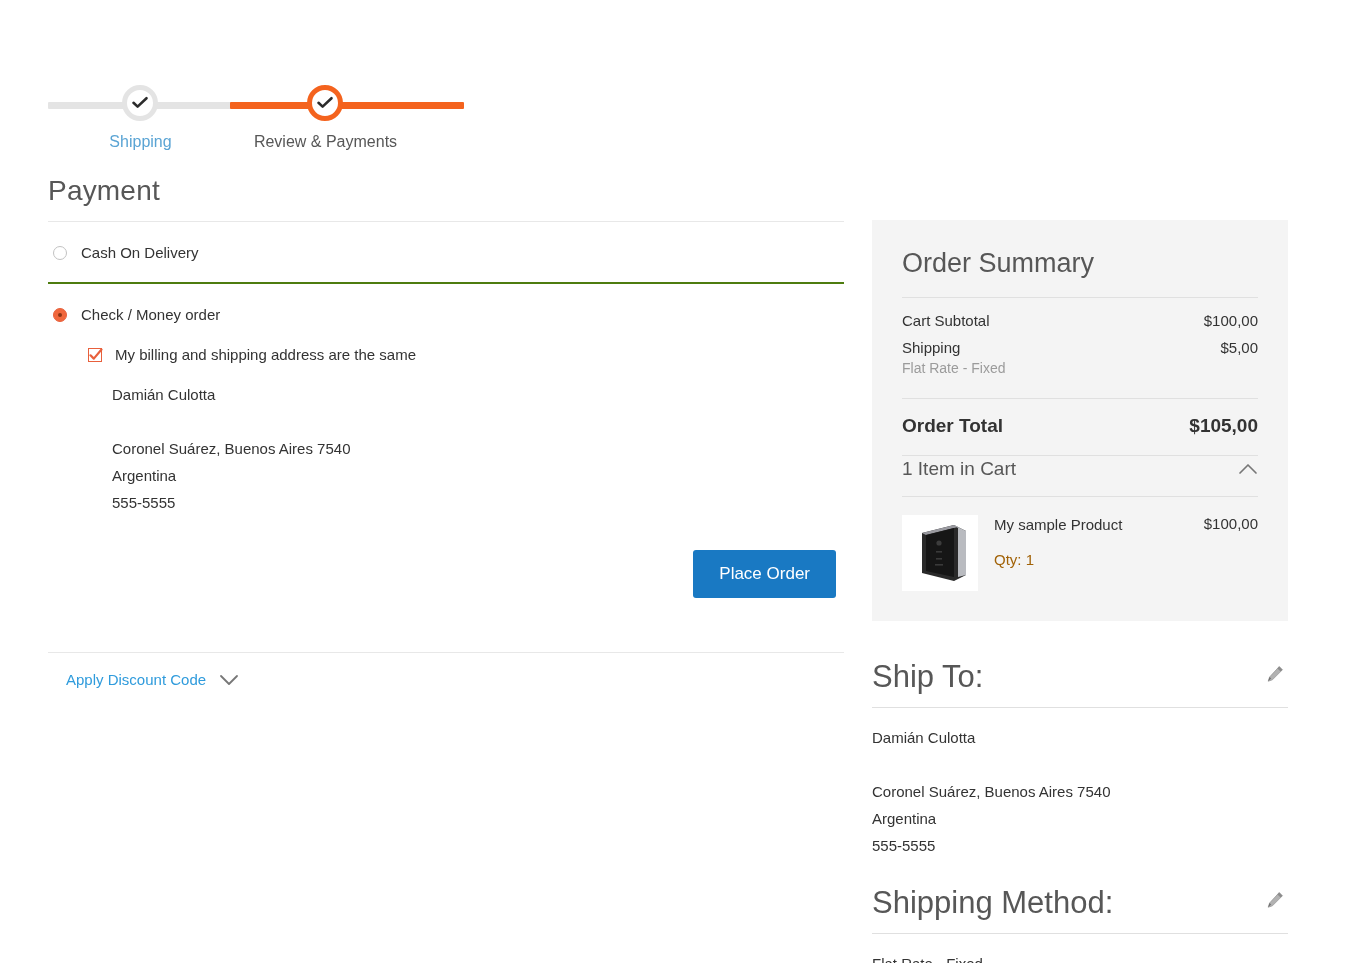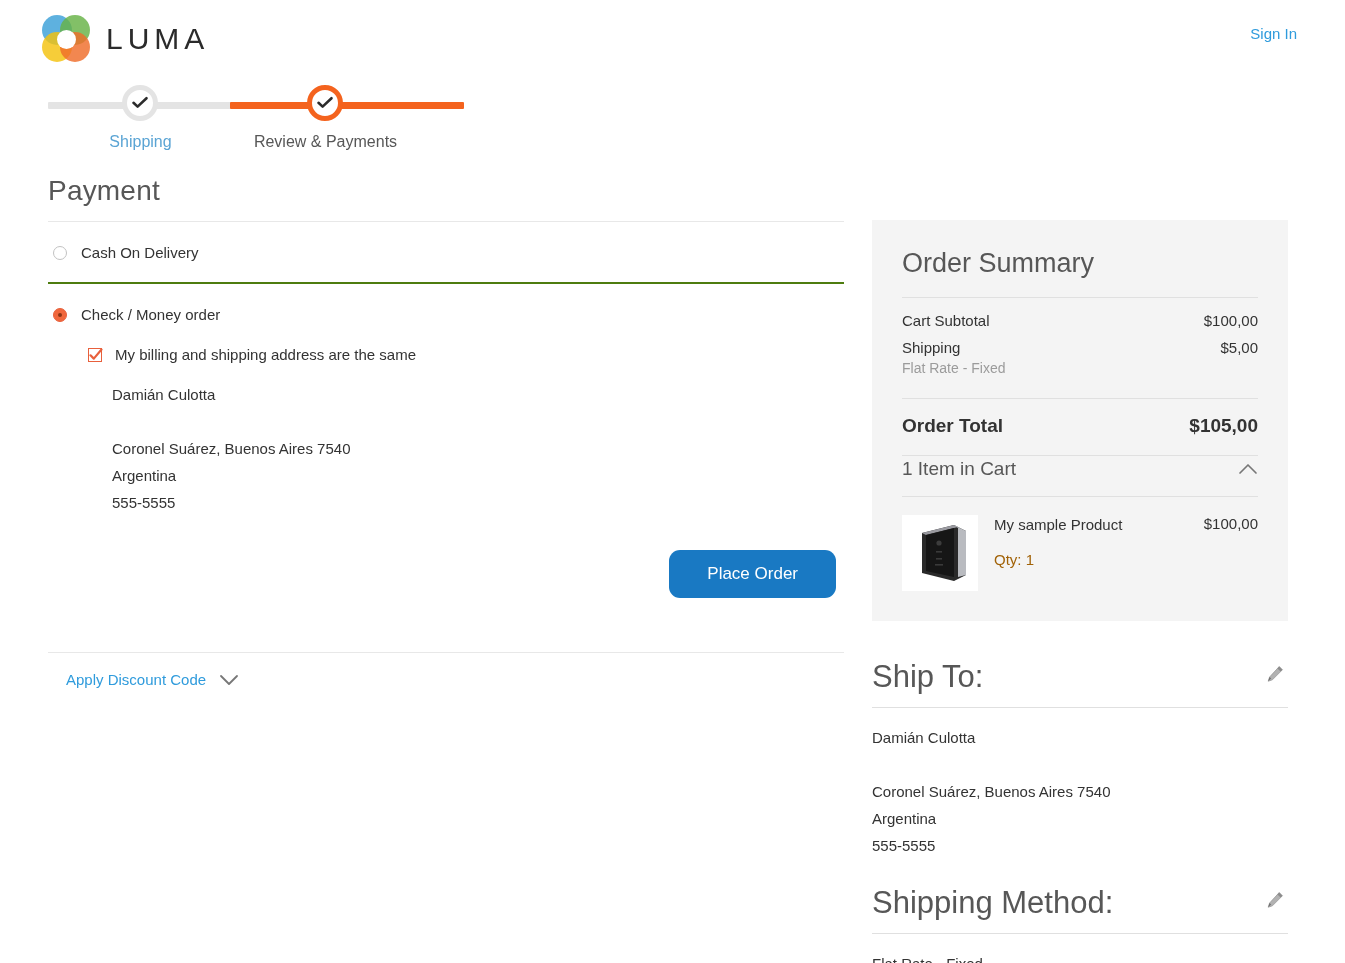--- a/index.html
+++ b/index.html
@@ -64,21 +64,21 @@
   .cb-row { display: flex; align-items: center; }
   .checkbox { width: 14px; height: 14px; border: 1px solid #e8603c; background: #ffffff;
     margin-right: 13px; flex: none; position: relative; cursor: pointer; }
   .checkbox svg { position: absolute; left: 0px; top: -2px; }
   .cb-label { font-size: 15px; color: #333333; cursor: pointer; }
   .addr { margin: 18px 0 0 24px; font-size: 15px; color: #333333; line-height: 27px; }
   .addr .blank { height: 27px; }
 
   .place-wrap { margin-top: 34px; display: flex; justify-content: flex-end; padding-right: 8px; }
   .place-order { background: #1979c3; color: #ffffff; border: none; font-size: 17px;
-    padding: 0 38px; height: 48px; line-height: 48px; border-radius: 11px; cursor: pointer;
+    padding: 0 26px; height: 48px; line-height: 48px; border-radius: 3px; cursor: pointer;
     font-family: "Liberation Sans", sans-serif; }
 
   .discount-block { margin-top: 34px; border-top: 1px solid #e8e8e8; padding-top: 18px; }
   .discount-toggle { display: inline-flex; align-items: center; gap: 13px; margin-left: 18px;
     color: #2f9bdc; font-size: 15px; cursor: pointer; }
   .chev { display: block; }
 
   
   .right { position: absolute; left: 872px; top: 220px; width: 416px; }
   .summary-box { background: #f4f4f4; padding: 28px 30px 30px 30px; }
@@ -109,33 +109,20 @@
   .block-rule { height: 1px; background: #e0e0e0; margin-top: 12px; }
   .block-body { font-size: 15px; color: #333333; line-height: 27px; padding-top: 16px; }
   .block-body .blank { height: 27px; }
   .ship-method { margin-top: 26px; }
 </style>
 </head>
 <body>
 
 <div class="page">
 
-  <div class="header">
-    <div class="logo-wrap">
-      <div class="logo-mark">
-        <div class="c c1"></div>
-          <div class="c c2"></div>
-        <div class="c c3"></div>
-          <div class="c c4"></div>
-        <div class="hole"></div>
-      </div>
-      <div class="logo-text">LUMA</div>
-    </div>
-    <a class="signin" href="#">Sign In</a>
-  </div>
 
   <div class="progress">
     <div class="bar grey"></div>
     <div class="bar orange"></div>
 
     <div class="node done">
       <svg width="20" height="20" viewBox="0 0 20 20">
         <path d="M3.5 9.8 L7.6 13.6 L16.5 5.2" fill="none" stroke="#2b2b2b" stroke-width="2.6" stroke-linecap="round" stroke-linejoin="round"></path>
       </svg>
     </div>

